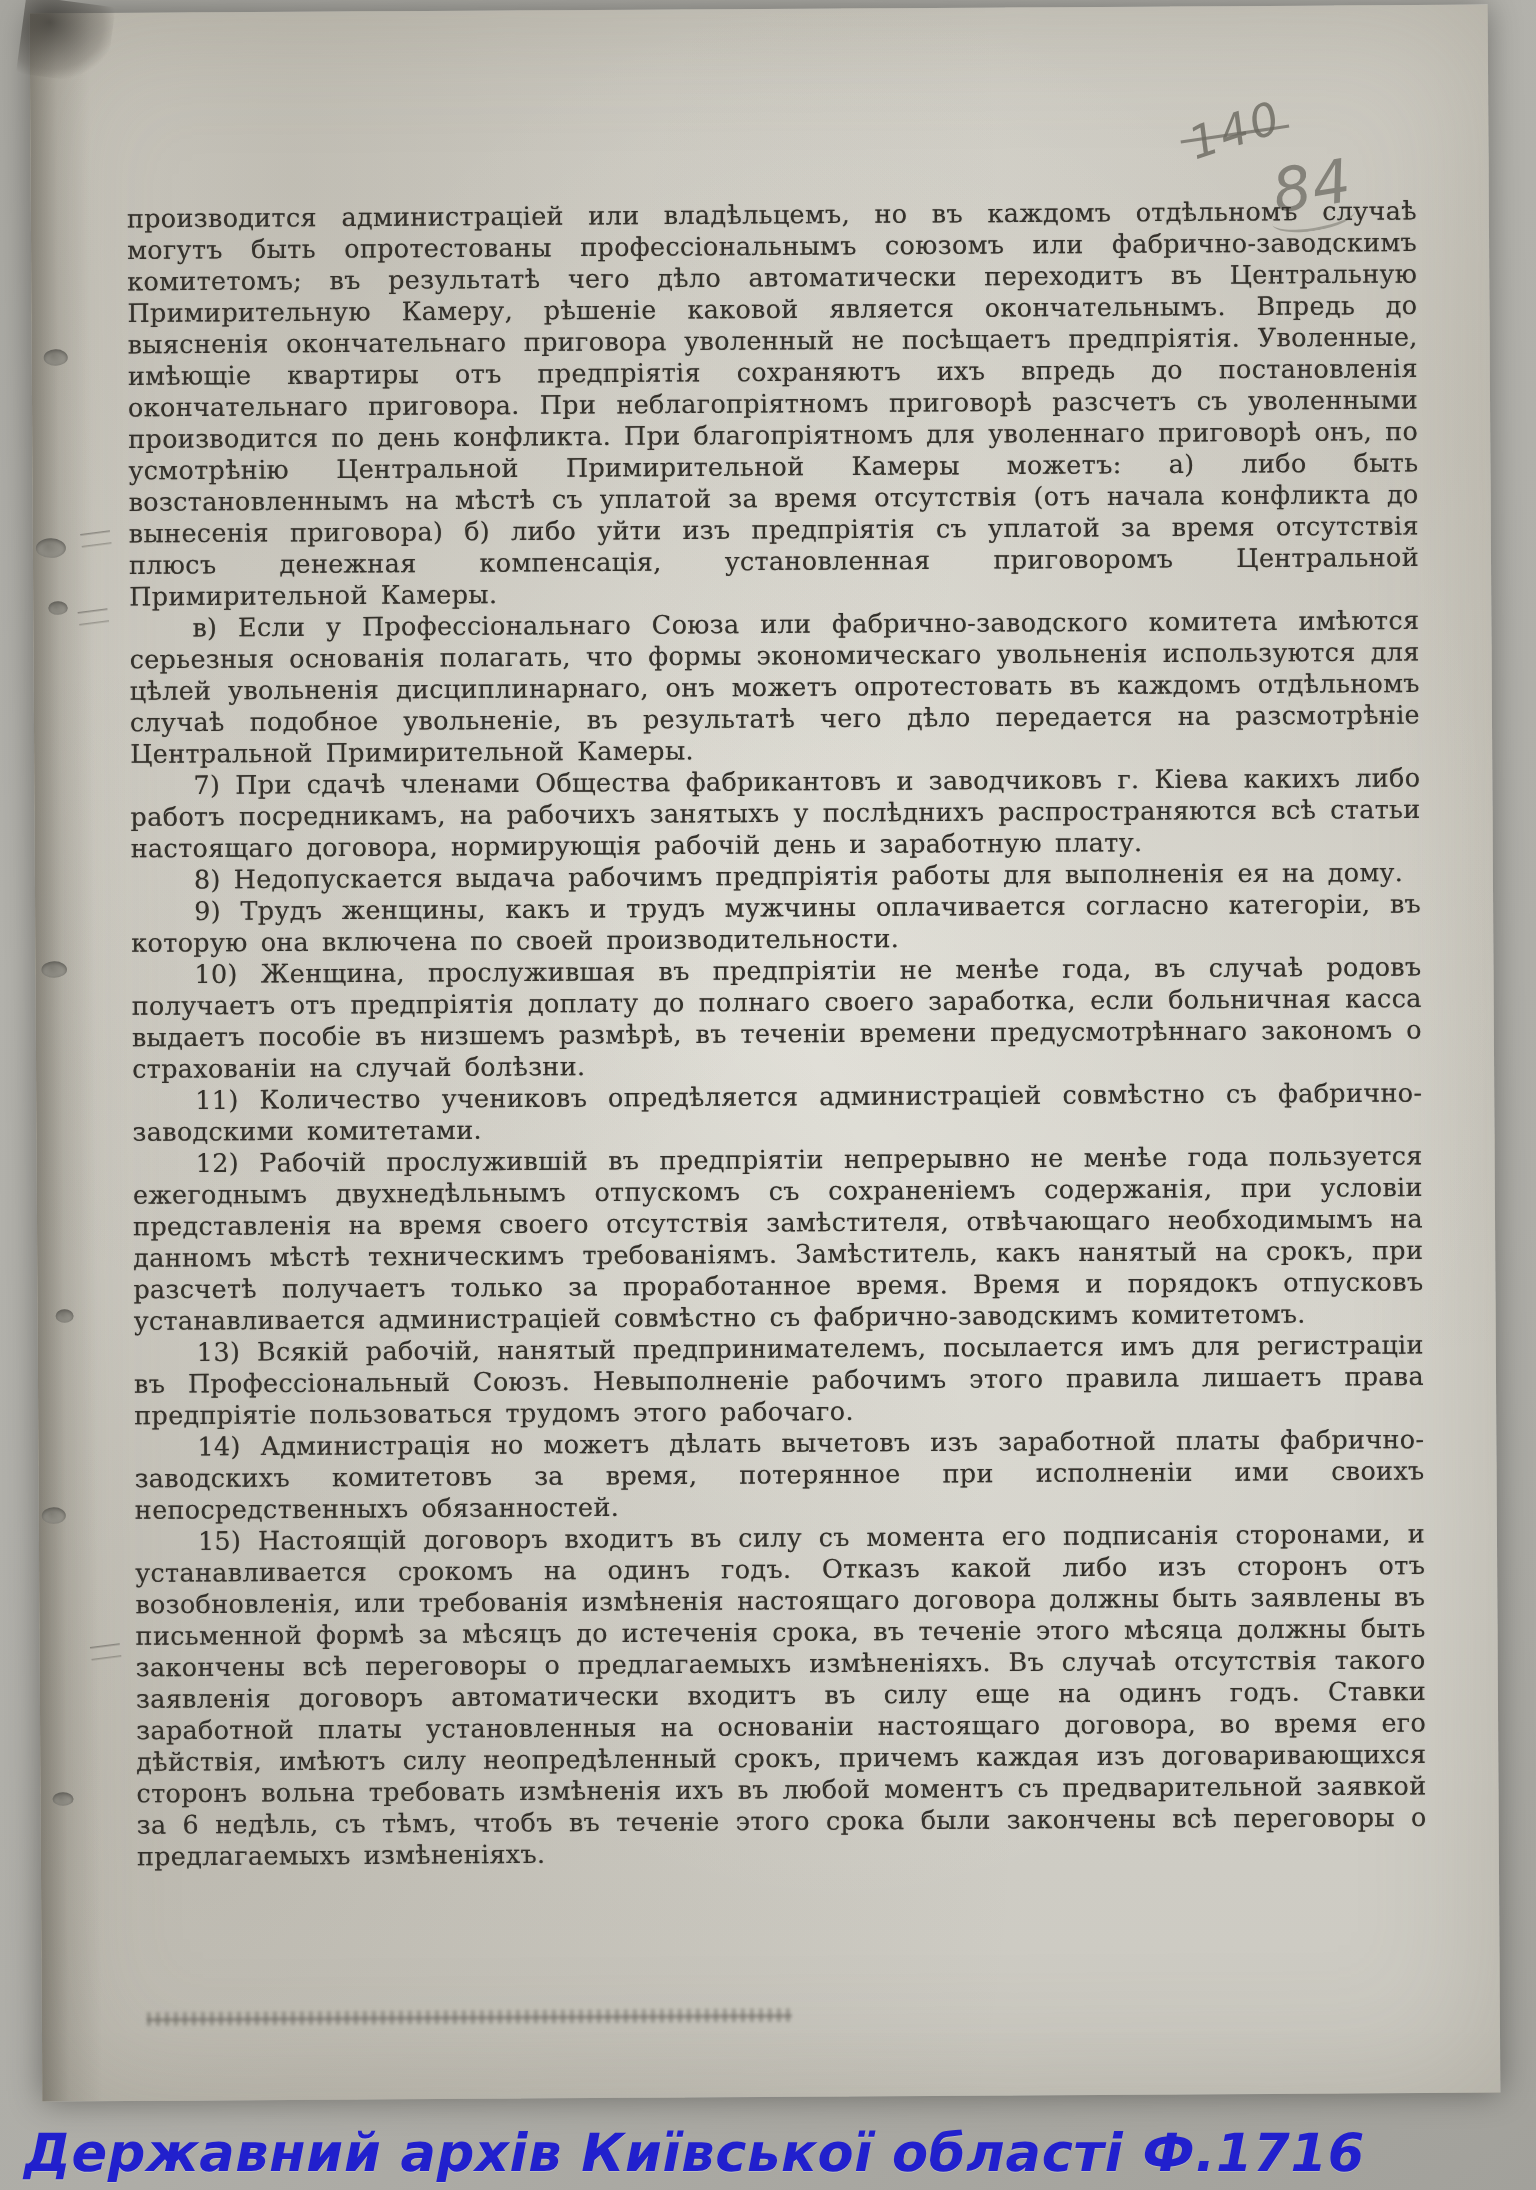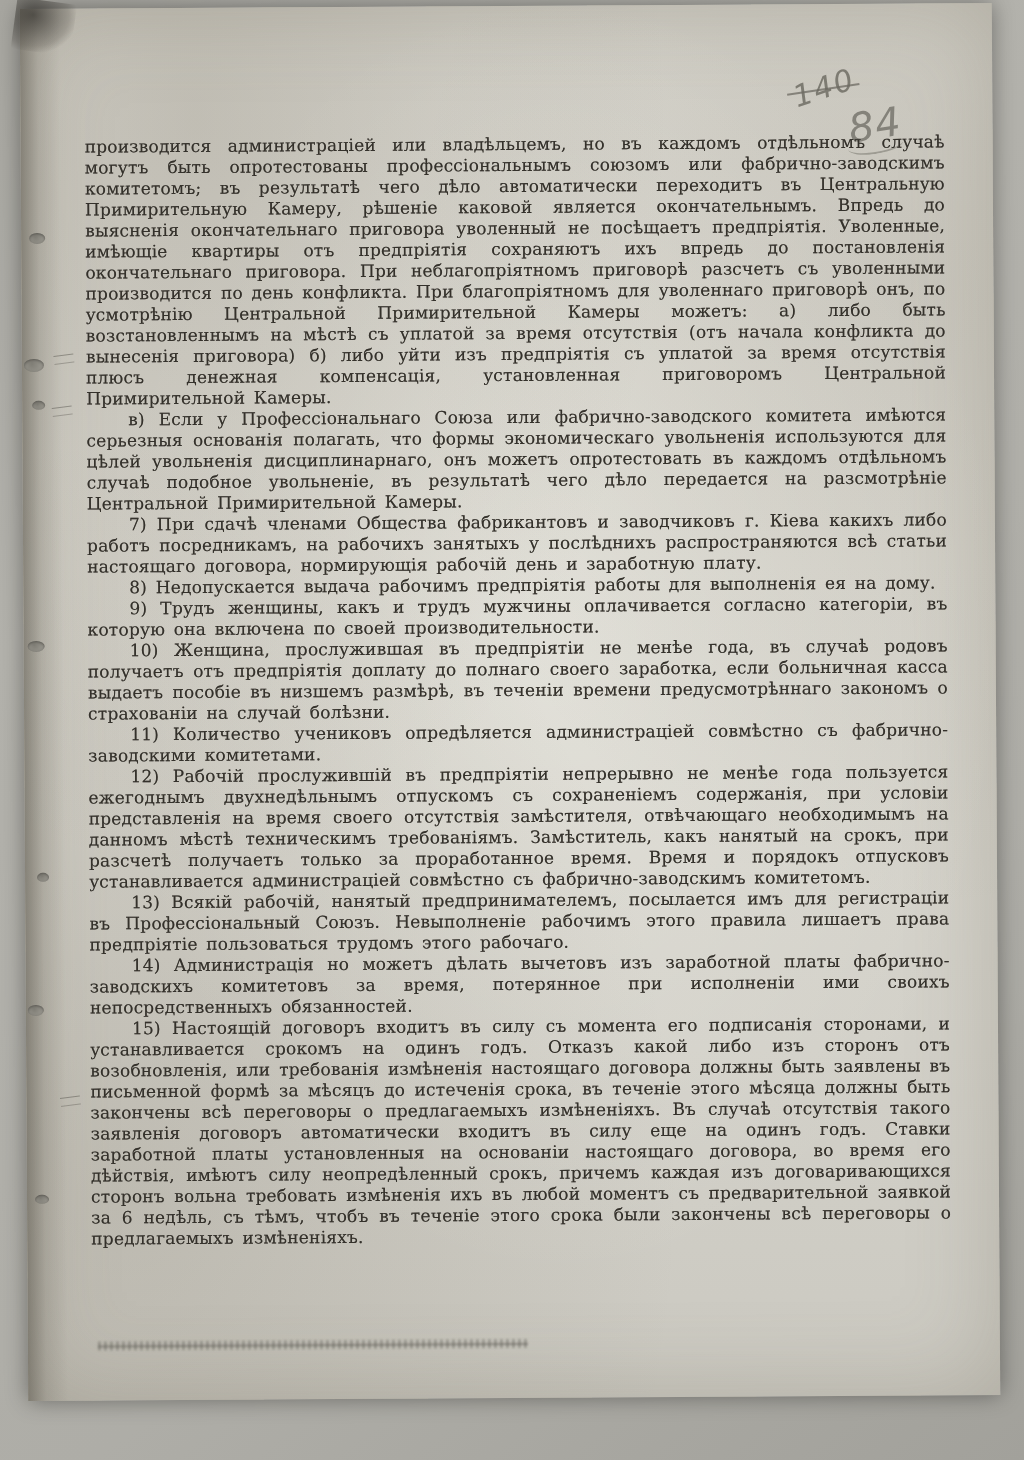--- a/index.html
+++ b/index.html
@@ -140,13 +140,14 @@
       <p class="para">11) Количество учениковъ опредѣляется администраціей совмѣстно съ фабрично-заводскими комитетами.</p>
       <p class="para">12) Рабочій прослужившій въ предпріятіи непрерывно не менѣе года пользуется ежегоднымъ двухнедѣльнымъ отпускомъ съ сохраненіемъ содержанія, при условіи представленія на время своего отсутствія замѣстителя, отвѣчающаго необходимымъ на данномъ мѣстѣ техническимъ требованіямъ. Замѣститель, какъ нанятый на срокъ, при разсчетѣ получаетъ только за проработанное время. Время и порядокъ отпусковъ устанавливается администраціей совмѣстно съ фабрично-заводскимъ комитетомъ.</p>
       <p class="para">13) Всякій рабочій, нанятый предпринимателемъ, посылается имъ для регистраціи въ Профессіональный Союзъ. Невыполненіе рабочимъ этого правила лишаетъ права предпріятіе пользоваться трудомъ этого рабочаго.</p>
       <p class="para">14) Администрація но можетъ дѣлать вычетовъ изъ заработной платы фабрично-заводскихъ комитетовъ за время, потерянное при исполненіи ими своихъ непосредственныхъ обязанностей.</p>
       <p class="para">15) Настоящій договоръ входитъ въ силу съ момента его подписанія сторонами, и устанавливается срокомъ на одинъ годъ. Отказъ какой либо изъ сторонъ отъ возобновленія, или требованія измѣненія настоящаго договора должны быть заявлены въ письменной формѣ за мѣсяцъ до истеченія срока, въ теченіе этого мѣсяца должны быть закончены всѣ переговоры о предлагаемыхъ измѣненіяхъ. Въ случаѣ отсутствія такого заявленія договоръ автоматически входитъ въ силу еще на одинъ годъ. Ставки заработной платы установленныя на основаніи настоящаго договора, во время его дѣйствія, имѣютъ силу неопредѣленный срокъ, причемъ каждая изъ договаривающихся сторонъ вольна требовать измѣненія ихъ въ любой моментъ съ предварительной заявкой за 6 недѣль, съ тѣмъ, чтобъ въ теченіе этого срока были закончены всѣ переговоры о предлагаемыхъ измѣненіяхъ.</p>
     </div>
 
     <div class="faint-line"></div>
   </div>
 
+  <div class="caption">Державний архів Київської області Ф.1716</div>
 </div>
 
 </body></html>

